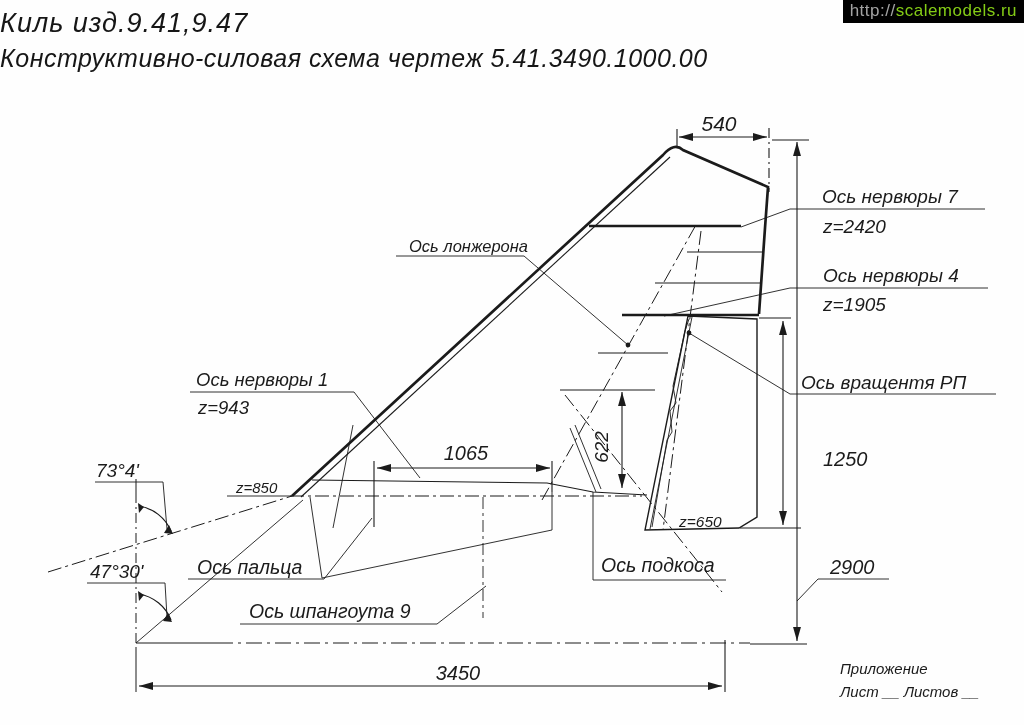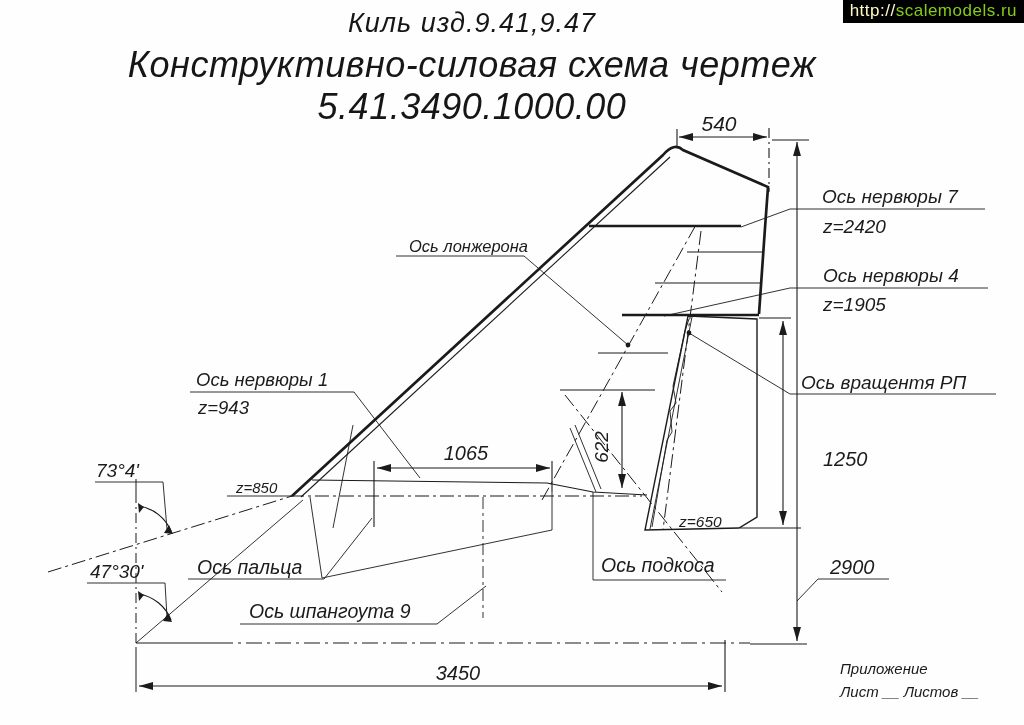--- a/index.html
+++ b/index.html
@@ -1,24 +1,24 @@
 <!DOCTYPE html>
 <html><head>
 <meta charset="utf-8">
 <style>
   html,body{margin:0;padding:0;background:#fff;width:1024px;height:725px;overflow:hidden;}
   body{font-family:"Liberation Sans",sans-serif;}
   #stage{position:relative;width:1024px;height:725px;background:#fefefe;}
   svg text{fill:#1b1b1b;font-family:"Liberation Sans","DejaVu Sans",sans-serif;font-style:italic;}
   .wm{position:absolute;top:0;right:0;background:#000;padding:1px 7px 3px 7px;
       font-size:17px;font-style:normal;letter-spacing:.5px;line-height:19px;}
-  .wm .p1{color:#fef9c3;} .wm .p2{color:#84cc16;}
-  .ttl{position:absolute;width:872px;text-align:center;font-style:italic;color:#161616;margin-left:36px;}
+  .wm .p1{color:#a3a3a3;} .wm .p2{color:#84cc16;}
+  .ttl{position:absolute;width:872px;text-align:left;font-style:italic;color:#161616;}
   #t1{top:8px;font-size:27px;letter-spacing:1px;}
-  #t2{top:44px;font-size:36px;letter-spacing:.5px;}
+  #t2{top:44px;font-size:25px;letter-spacing:.5px;}
 </style>
 </head>
 <body>
 
 <div id="stage">
 
   <div class="ttl" id="t1">Киль изд.9.41,9.47</div>
   <div class="ttl" id="t2">Конструктивно-силовая схема чертеж 5.41.3490.1000.00</div>
 
   <div class="wm"><span romise="" class="p1">http://</span><span class="p2">scalemodels.ru</span></div>

